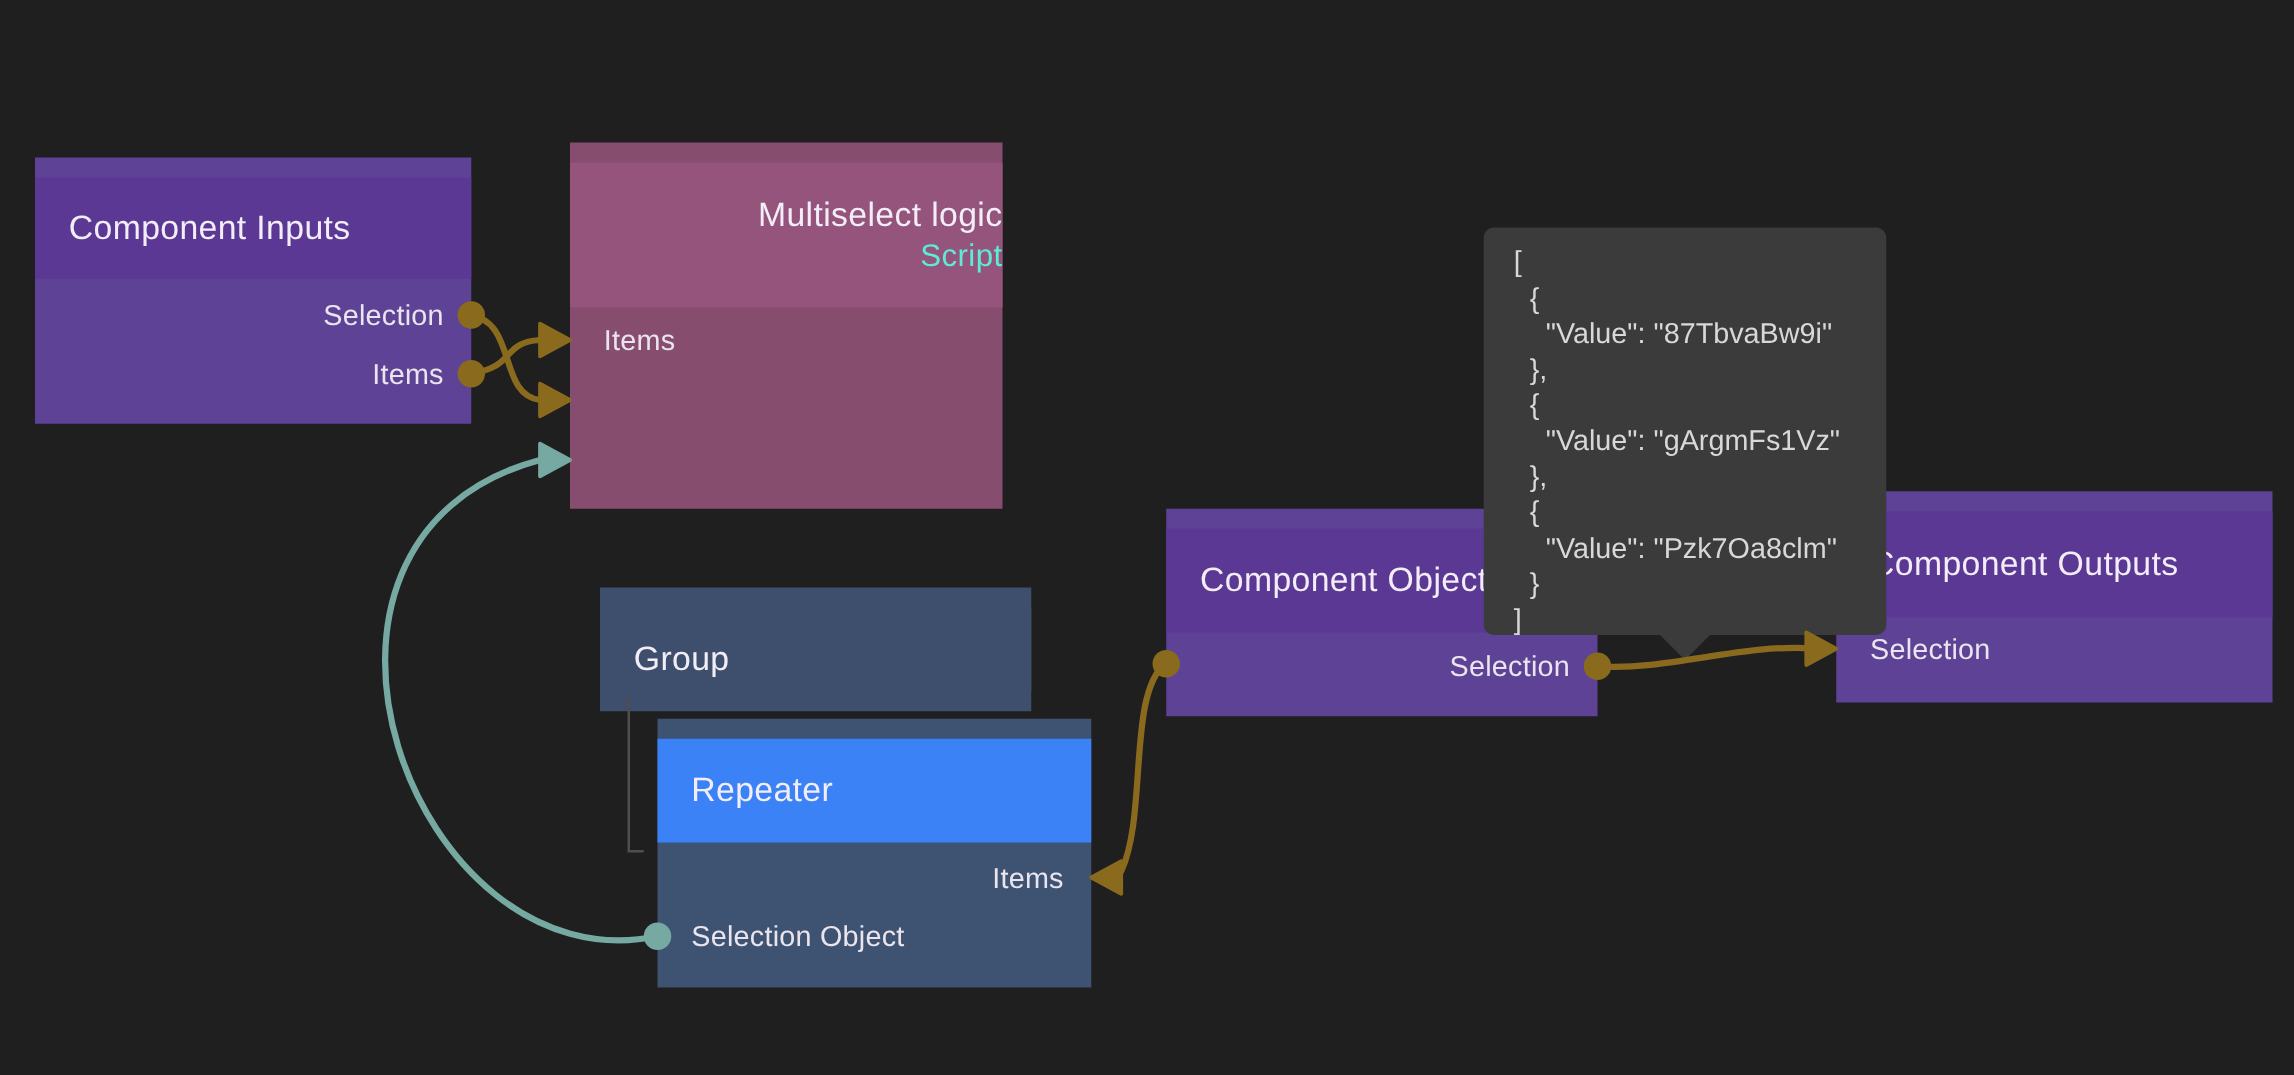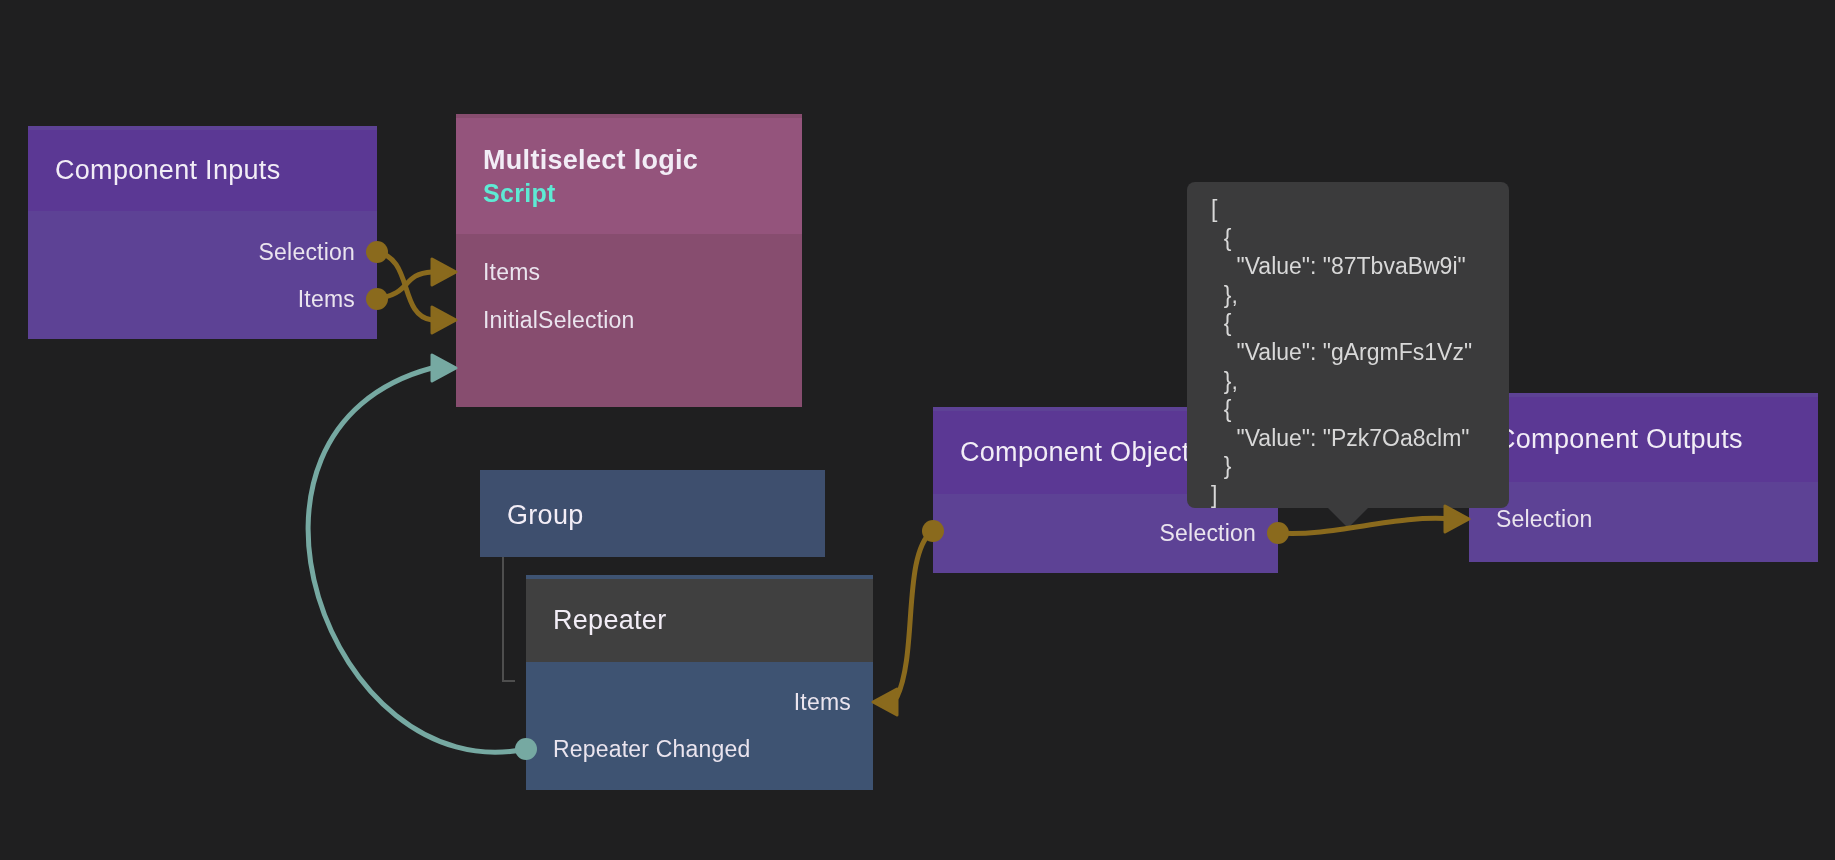--- a/index.html
+++ b/index.html
@@ -1,22 +1,22 @@
 <!DOCTYPE html>
 <html><head>
 <meta charset="utf-8">
 <style>
   html,body{margin:0;padding:0;background:#1f1f20;}
   #canvas{position:relative;width:1835px;height:860px;background:#1f1f20;overflow:hidden;
           font-family:"Liberation Sans","DejaVu Sans",sans-serif;}
   .node{position:absolute;box-sizing:border-box;}
-  .node-header{position:absolute;left:0;top:4px;width:100%;box-sizing:border-box;}
+  .node-header{position:absolute;left:0;top:16px;width:100%;box-sizing:border-box;text-align:right;}
   .node-title{font-size:27px;color:#f2edf6;letter-spacing:.3px;white-space:nowrap;}
   .hdr-center{display:flex;align-items:center;padding-left:27px;}
-  .hdr-two{padding-left:27px;padding-top:25px;font-weight:bold;}
+  .hdr-two{padding-left:27px;padding-top:25px;}
   .hdr-two .node-title{line-height:34px;}
   .node-subtitle{font-size:25px;line-height:32px;letter-spacing:.3px;}
   .port{position:absolute;width:100%;box-sizing:border-box;font-size:23px;line-height:28px;
         color:#eae4ee;letter-spacing:.2px;white-space:nowrap;}
   .port.left{left:0;text-align:left;padding-left:27px;}
   .port.right{left:0;text-align:right;padding-right:22px;}
   #tooltip{position:absolute;border-radius:8px;z-index:5;}
   #tooltip pre{margin:0;font-family:"Liberation Sans","DejaVu Sans",sans-serif;
                font-size:23px;line-height:28.6px;padding:13px 20px 0 24px;white-space:pre;}
   #tooltip .caret{position:absolute;top:100%;width:0;height:0;
@@ -65,33 +65,32 @@
       </div>
       <div class="port right" style="top: 112px;">Selection</div>
       <div class="port right" style="top: 159px;">Items</div>
     </div>
     <div class="node" style="left: 456px; top: 114px; width: 346px; height: 293px; background: rgb(135, 77, 111);">
       <div class="node-header hdr-two" style="height: 116px; background: rgb(148, 84, 124);">
         <div class="node-title">Multiselect logic</div>
         <div class="node-subtitle" style="color: #5eead4;">Script</div>
       </div>
       <div class="port left" style="top: 144px;">Items</div>
-      <div class="port left" style="top: 192px;">InitialSelection</div>
     </div>
     <div class="node" style="left: 480px; top: 470px; width: 345px; height: 83px; background: rgb(62, 79, 110);">
       <div class="node-header hdr-center" style="height: 83px; background: rgb(62, 79, 110);">
         <div class="node-title">Group</div>
       </div>
     </div>
     <div class="node" style="left: 526px; top: 575px; width: 347px; height: 215px; background: rgb(62, 83, 114);">
-      <div class="node-header hdr-center" style="height: 83px; background: #404040;">
+      <div class="node-header hdr-center" style="height: 83px; background: #3b82f6;">
         <div class="node-title">Repeater</div>
       </div>
       <div class="port right" style="top: 113px;">Items</div>
-      <div class="port left" style="top: 160px;">Repeater Changed</div>
+      <div class="port left" style="top: 160px;">Selection Object</div>
     </div>
     <div class="node" style="left: 933px; top: 407px; width: 345px; height: 166px; background: rgb(93, 66, 149);">
       <div class="node-header hdr-center" style="height: 83px; background: rgb(91, 56, 148);">
         <div class="node-title">Component Object</div>
       </div>
       <div class="port right" style="top: 112px;">Selection</div>
     </div>
     <div class="node" style="left: 1469px; top: 393px; width: 349px; height: 169px; background: rgb(93, 66, 149);">
       <div class="node-header hdr-center" style="height: 85px; background: rgb(91, 56, 148);">
         <div class="node-title">Component Outputs</div>

